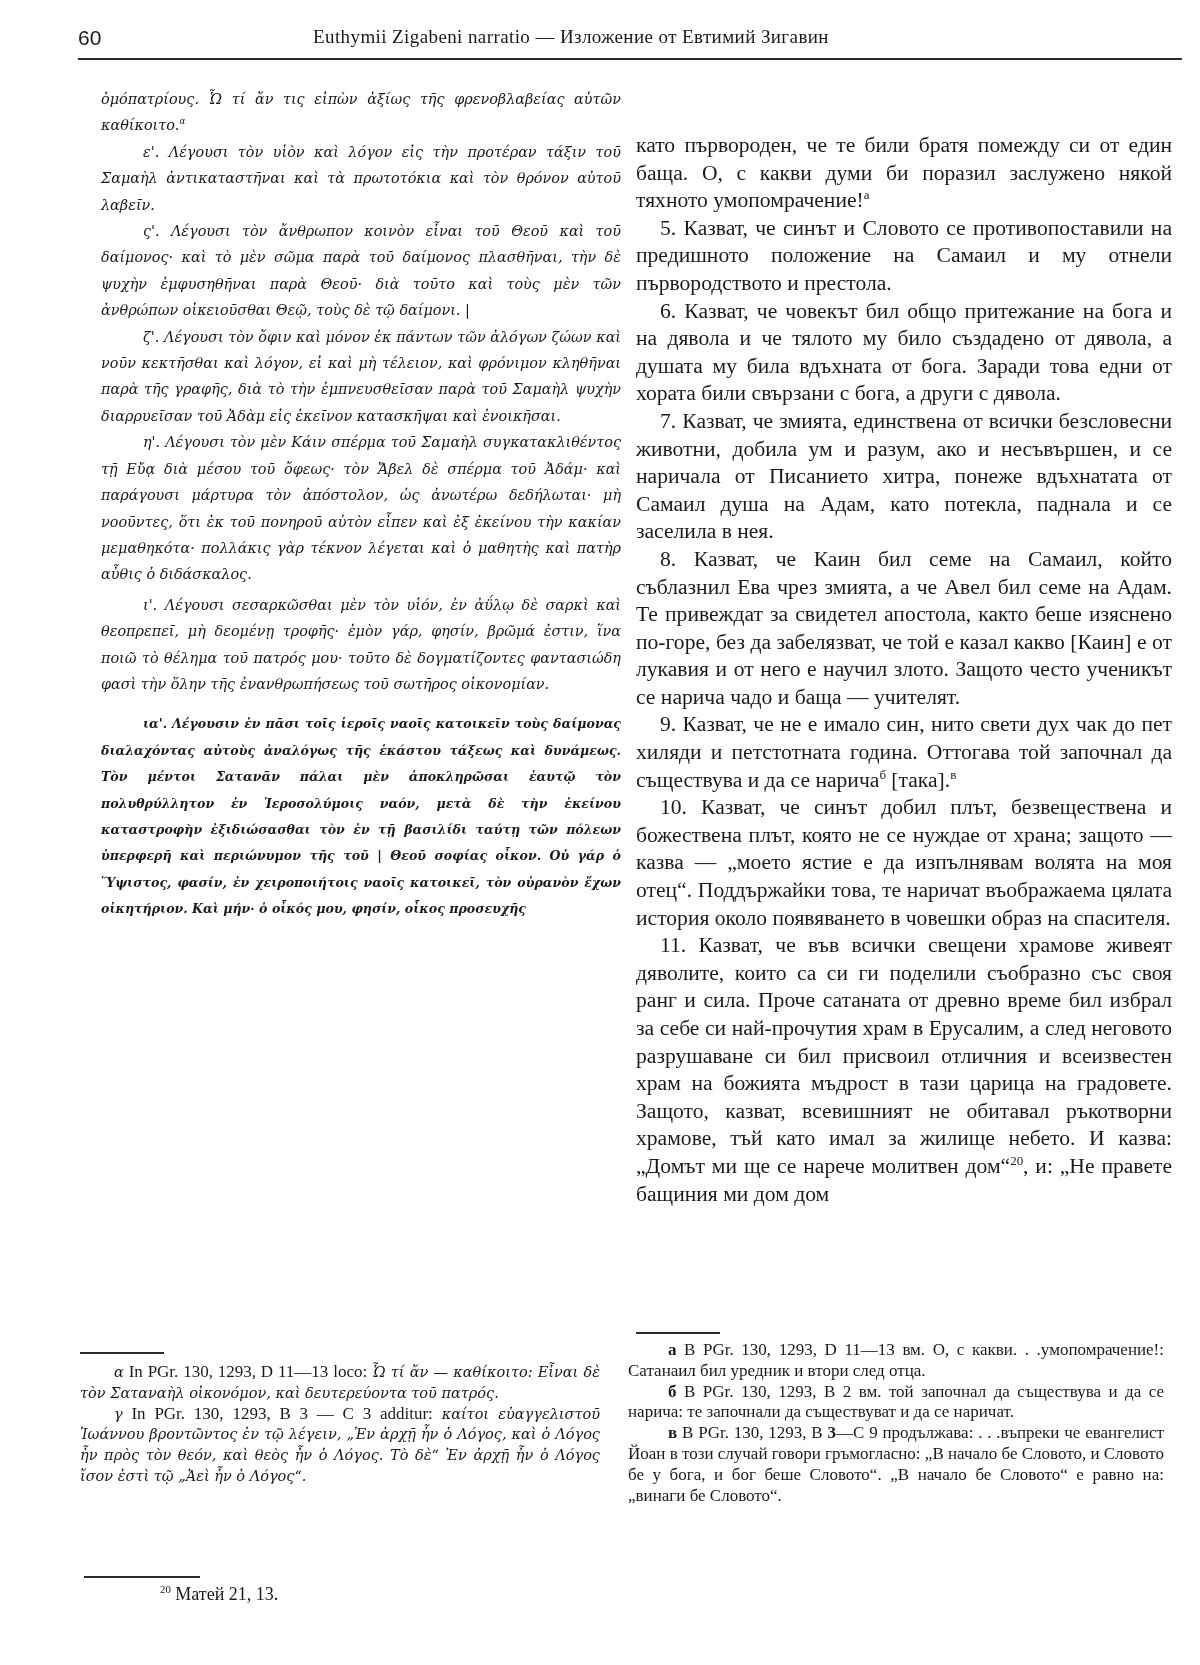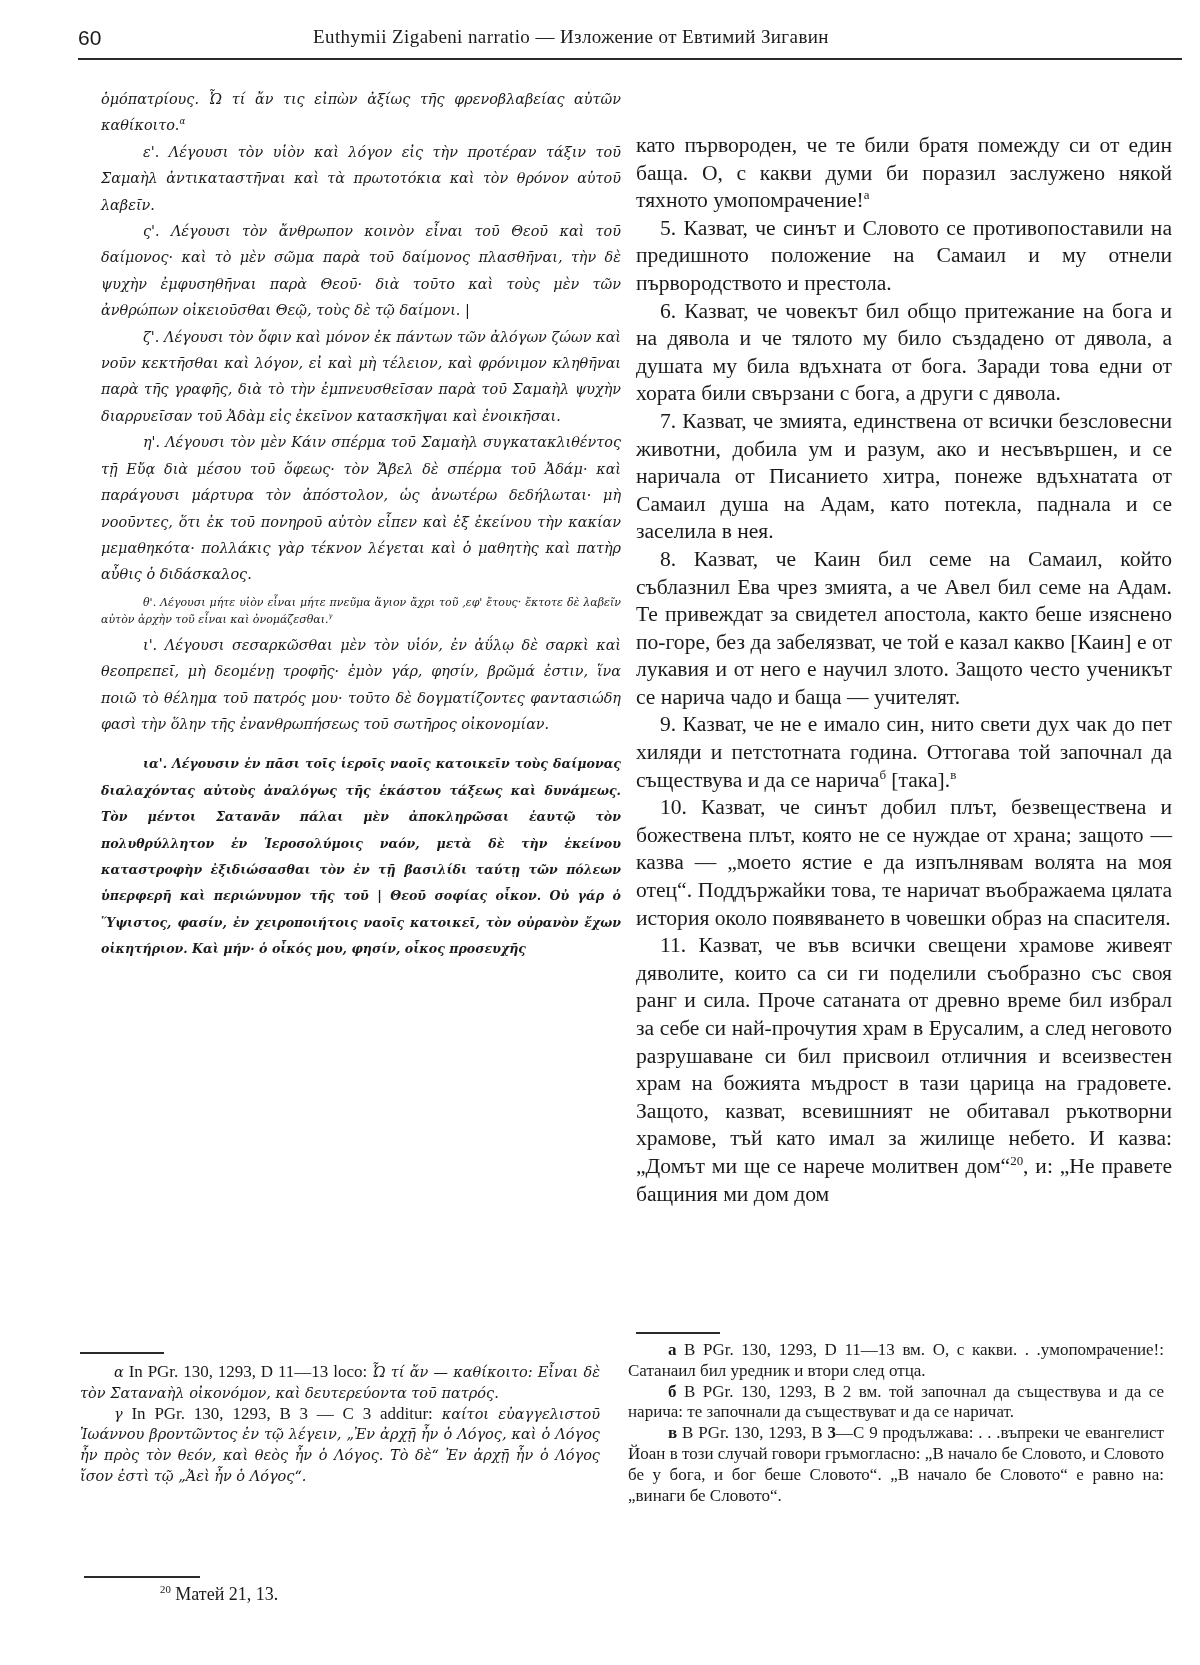--- a/index.html
+++ b/index.html
@@ -48,21 +48,20 @@
     <span class="head-title">Euthymii Zigabeni narratio — Изложение от Евтимий Зигавин</span>
   </div>
   <div class="head-rule"></div>
 
   <div class="col-left greek">
     <p><span>ὁμόπατρίους. Ὦ τί ἄν τις εἰπὼν ἀξίως τῆς φρενοβλαβείας αὐτῶν καθίκοιτο.</span><sup>α</sup></p>
     <p class="ind"><span>ε'. Λέγουσι τὸν υἱὸν καὶ λόγον εἰς τὴν προτέραν τάξιν τοῦ Σαμαὴλ ἀντικαταστῆναι καὶ τὰ πρωτοτόκια καὶ τὸν θρόνον αὐτοῦ λαβεῖν.</span></p>
     <p class="ind"><span>ς'. Λέγουσι τὸν ἄνθρωπον κοινὸν εἶναι τοῦ Θεοῦ καὶ τοῦ δαίμονος· καὶ τὸ μὲν σῶμα παρὰ τοῦ δαίμονος πλασθῆναι, τὴν δὲ ψυχὴν ἐμφυσηθῆναι παρὰ Θεοῦ· διὰ τοῦτο καὶ τοὺς μὲν τῶν ἀνθρώπων οἰκειοῦσθαι Θεῷ, τοὺς δὲ τῷ δαίμονι. |</span></p>
     <p class="ind"><span>ζ'. Λέγουσι τὸν ὄφιν καὶ μόνον ἐκ πάντων τῶν ἀλόγων ζώων καὶ νοῦν κεκτῆσθαι καὶ λόγον, εἰ καὶ μὴ τέλειον, καὶ φρόνιμον κληθῆναι παρὰ τῆς γραφῆς, διὰ τὸ τὴν ἐμπνευσθεῖσαν παρὰ τοῦ Σαμαὴλ ψυχὴν διαρρυεῖσαν τοῦ Ἀδὰμ εἰς ἐκεῖνον κατασκῆψαι καὶ ἐνοικῆσαι.</span></p>
     <p class="ind"><span>η'. Λέγουσι τὸν μὲν Κάιν σπέρμα τοῦ Σαμαὴλ συγκατακλιθέντος τῇ Εὔᾳ διὰ μέσου τοῦ ὄφεως· τὸν Ἄβελ δὲ σπέρμα τοῦ Ἀδάμ· καὶ παράγουσι μάρτυρα τὸν ἀπόστολον, ὡς ἀνωτέρω δεδήλωται· μὴ νοοῦντες, ὅτι ἐκ τοῦ πονηροῦ αὐτὸν εἶπεν καὶ ἐξ ἐκείνου τὴν κακίαν μεμαθηκότα· πολλάκις γὰρ τέκνον λέγεται καὶ ὁ μαθητὴς καὶ πατὴρ αὖθις ὁ διδάσκαλος.</span></p>
-    <p class="ind small" style="margin-top:6px;"><span>θ'. Λέγουσι μήτε υἱὸν εἶναι μήτε πνεῦμα ἅγιον ἄχρι τοῦ ‚εφ' ἔτους· ἔκτοτε δὲ λαβεῖν αὐτὸν ἀρχὴν τοῦ εἶναι καὶ ὀνομάζεσθαι.</span><sup>γ</sup></p>
     <p class="ind" style="margin-top:4px;"><span>ι'. Λέγουσι σεσαρκῶσθαι μὲν τὸν υἱόν, ἐν ἀΰλῳ δὲ σαρκὶ καὶ θεοπρεπεῖ, μὴ δεομένῃ τροφῆς· ἐμὸν γάρ, φησίν, βρῶμά ἐστιν, ἵνα ποιῶ τὸ θέλημα τοῦ πατρός μου· τοῦτο δὲ δογματίζοντες φαντασιώδη φασὶ τὴν ὅλην τῆς ἐνανθρωπήσεως τοῦ σωτῆρος οἰκονομίαν.</span></p>
     <p class="ind bold" style="margin-top:14px;font-size:12.6px;line-height:26.4px;"><span>ια'. Λέγουσιν ἐν πᾶσι τοῖς ἱεροῖς ναοῖς κατοικεῖν τοὺς δαίμονας διαλαχόντας αὐτοὺς ἀναλόγως τῆς ἑκάστου τάξεως καὶ δυνάμεως. Τὸν μέντοι Σατανᾶν πάλαι μὲν ἀποκληρῶσαι ἑαυτῷ τὸν πολυθρύλλητον ἐν Ἱεροσολύμοις ναόν, μετὰ δὲ τὴν ἐκείνου καταστροφὴν ἐξιδιώσασθαι τὸν ἐν τῇ βασιλίδι ταύτῃ τῶν πόλεων ὑπερφερῆ καὶ περιώνυμον τῆς τοῦ | Θεοῦ σοφίας οἶκον. Οὐ γάρ ὁ Ὕψιστος, φασίν, ἐν χειροποιήτοις ναοῖς κατοικεῖ, τὸν οὐρανὸν ἔχων οἰκητήριον. Καὶ μήν· ὁ οἶκός μου, φησίν, οἶκος προσευχῆς</span></p>
   </div>
 
   <div class="col-right bulg">
     <p><span>като първороден, че те били братя помежду си от един баща. О, с какви думи би поразил заслужено някой тяхното умопомрачение!</span><sup>а</sup></p>
     <p class="ind"><span>5. Казват, че синът и Словото се противопоставили на предишното положение на Самаил и му отнели първородството и престола.</span></p>
     <p class="ind"><span>6. Казват, че човекът бил общо притежание на бога и на дявола и че тялото му било създадено от дявола, а душата му била вдъхната от бога. Заради това едни от хората били свързани с бога, а други с дявола.</span></p>
     <p class="ind"><span>7. Казват, че змията, единствена от всички безсловесни животни, добила ум и разум, ако и несъвършен, и се наричала от Писанието хитра, понеже вдъхнатата от Самаил душа на Адам, като потекла, паднала и се заселила в нея.</span></p>
     <p class="ind"><span>8. Казват, че Каин бил семе на Самаил, който съблазнил Ева чрез змията, а че Авел бил семе на Адам. Те привеждат за свидетел апостола, както беше изяснено по-горе, без да забелязват, че той е казал какво [Каин] е от лукавия и от него е научил злото. Защото често ученикът се нарича чадо и баща — учителят.</span></p>

